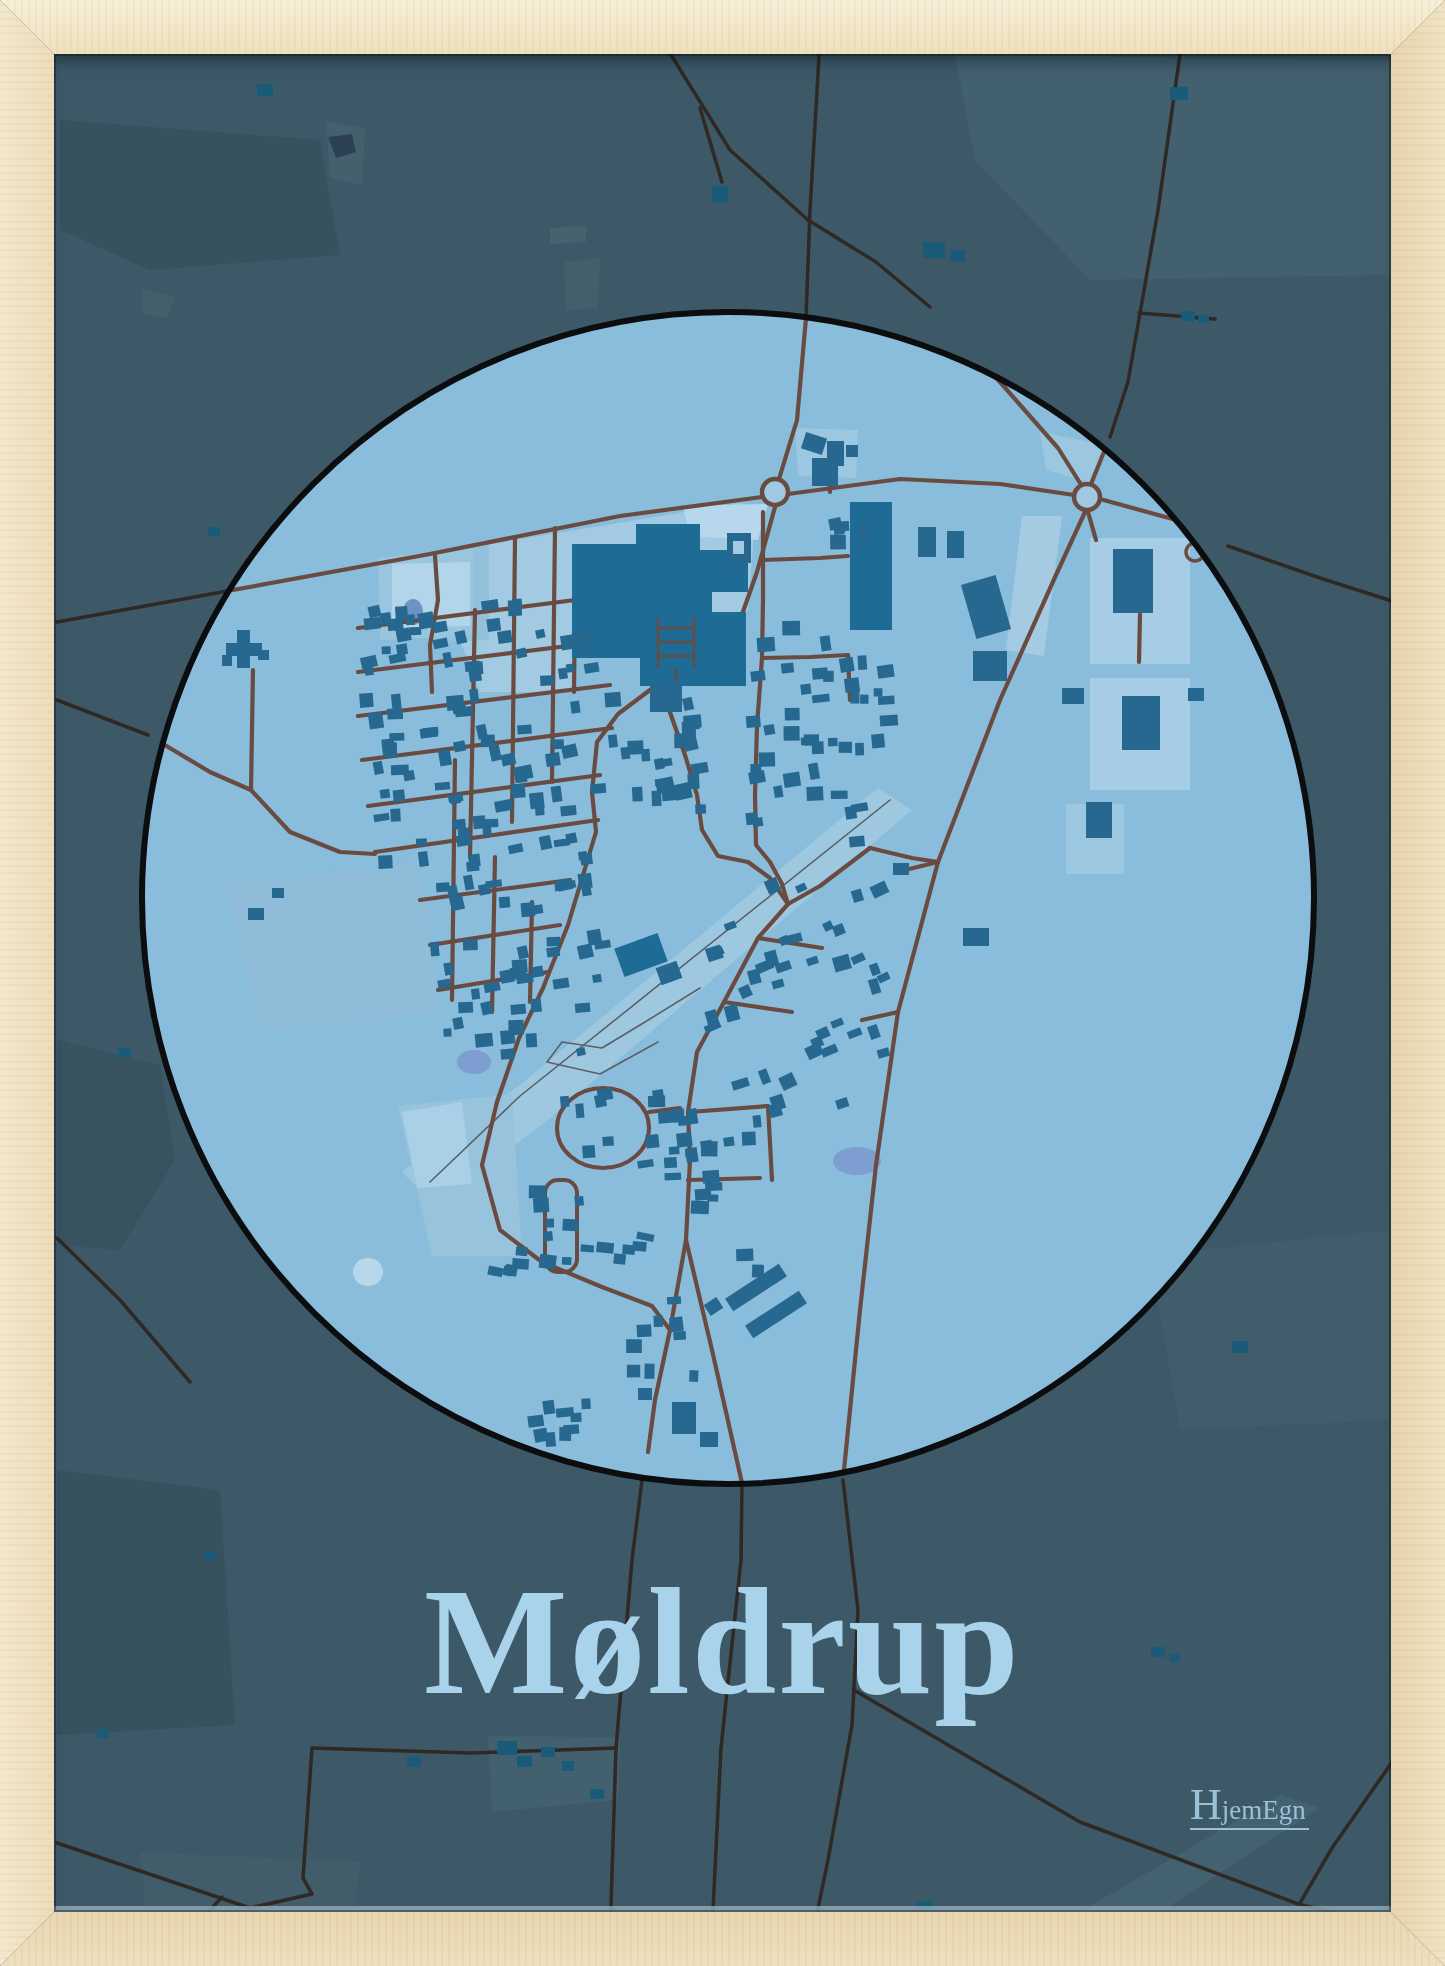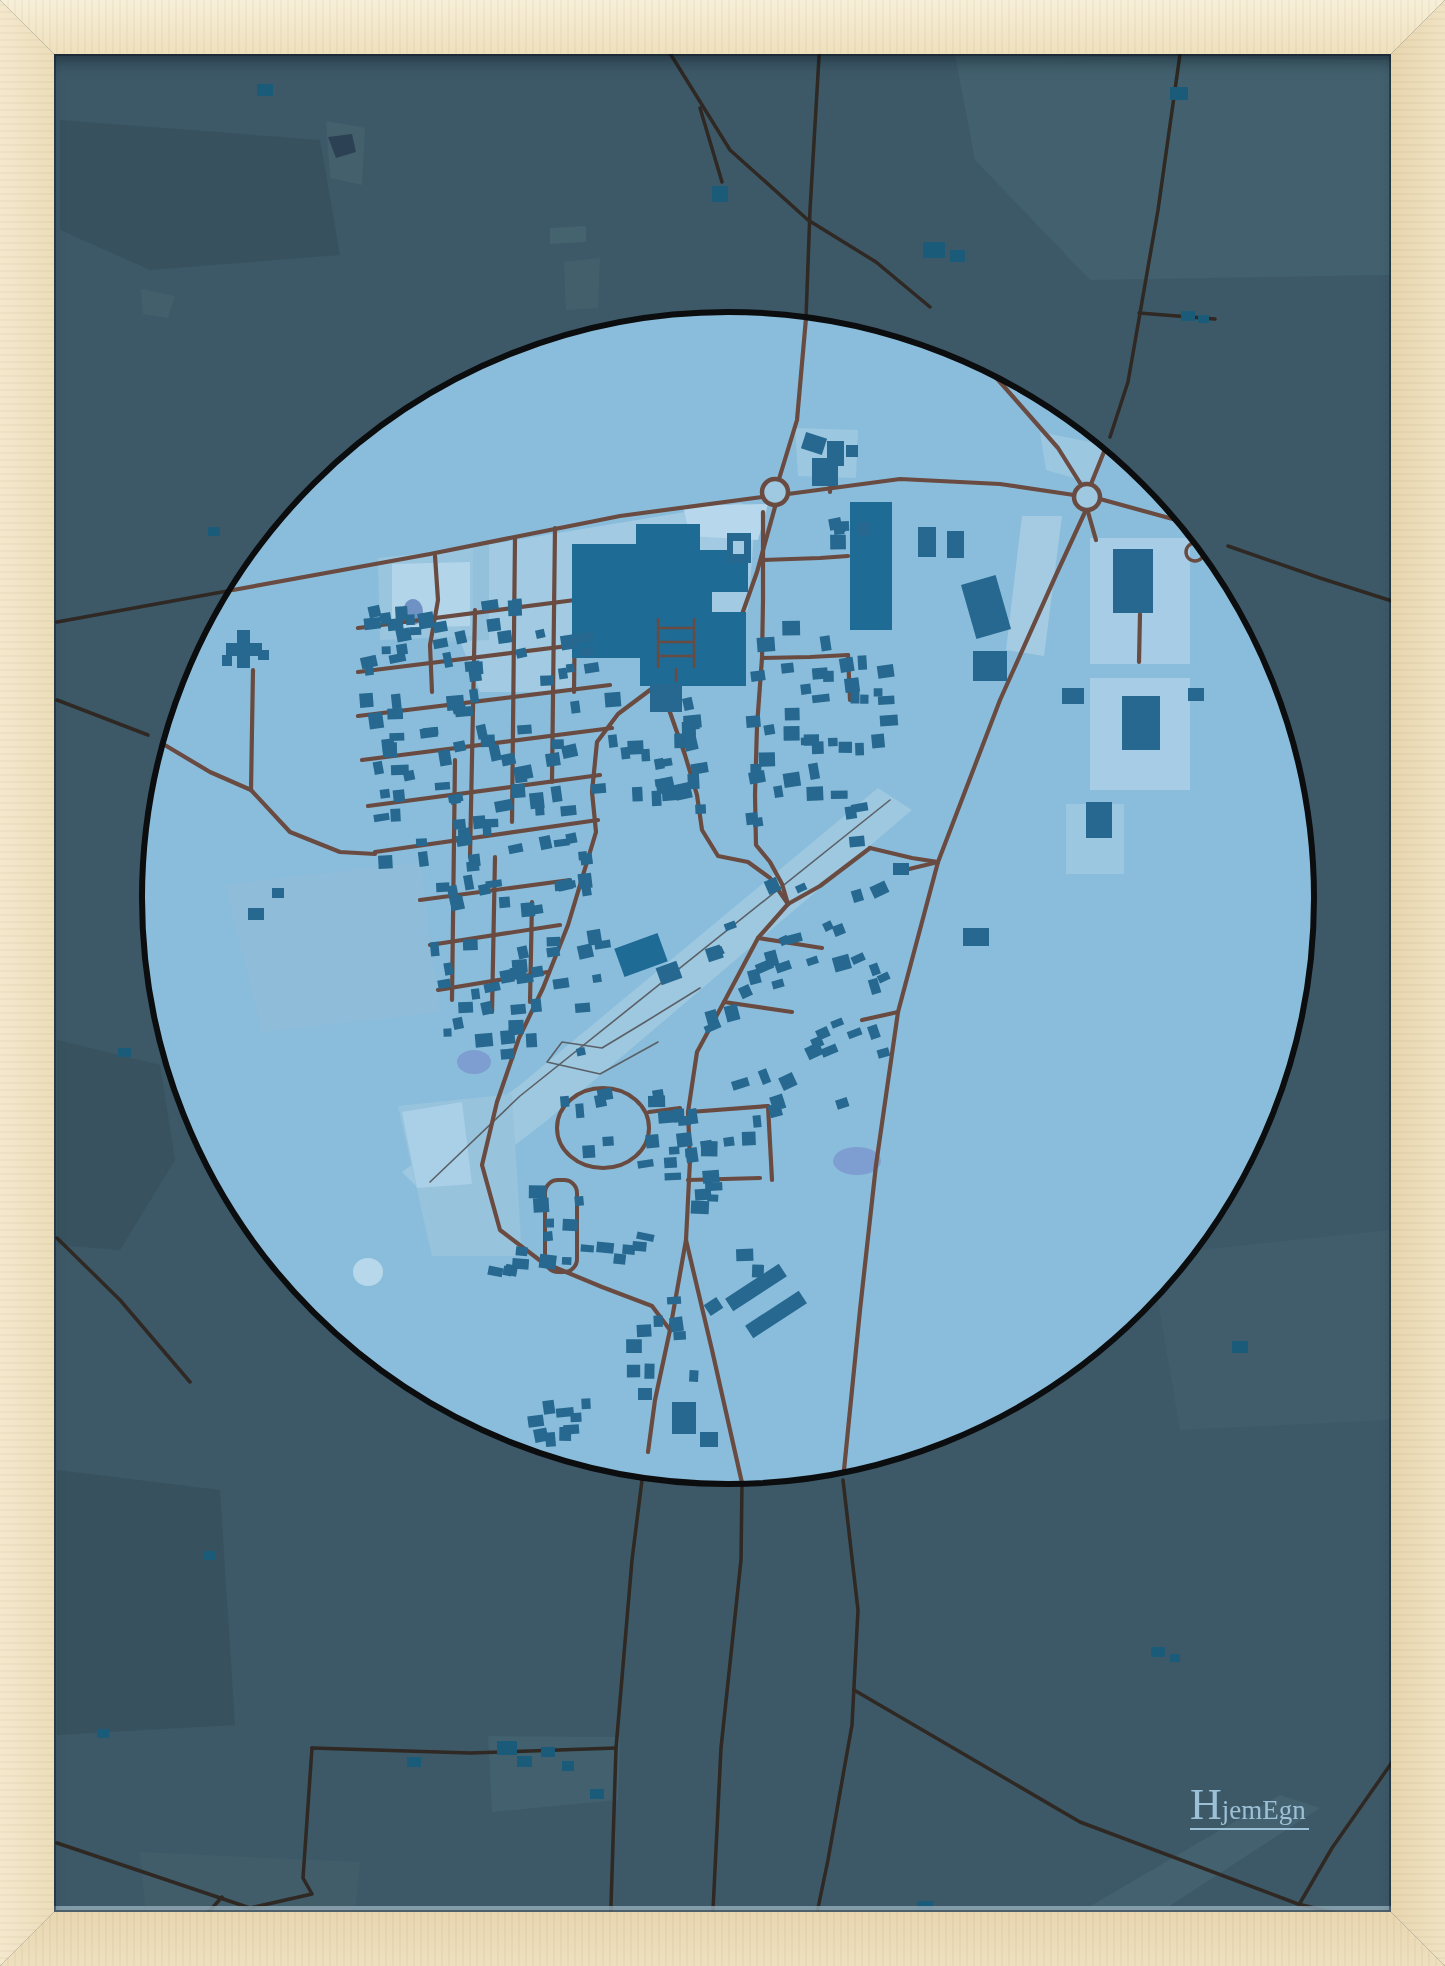--- a/index.html
+++ b/index.html
@@ -548,20 +548,21 @@
               <rect x="829.1168949636631" y="518.1437877956778" width="12.259221502579749" height="11.600052263587713" fill="#26688f" transform="rotate(-10.75749245006591 835.246505714953 523.9438139274716)"></rect>
               <rect x="835.6807564781047" y="522.1782652307302" width="9.788731494452804" height="9.650801036739722" fill="#26688f" transform="rotate(0.12656805478036404 840.5751222253311 527.0036657491)"></rect>
               <rect x="834.0410580439493" y="521.2916451431811" width="15.017972392495722" height="9.914383891737089" fill="#26688f" transform="rotate(-2.6198522252961993 841.5500442401972 526.2488370890496)"></rect>
               <rect x="833.8079069671221" y="522.778480483219" width="10.260751121211797" height="11.705184243386611" fill="#26688f" transform="rotate(-5.624529070220888 838.938282527728 528.6310726049123)"></rect>
               <rect x="857.9810491413809" y="521.8211943209171" width="12.312854139134288" height="14.734421328874305" fill="#26688f" transform="rotate(-0.7797591807320714 864.1374762109481 529.1884049853543)"></rect>
             </g>
           </g>
           <circle cx="728" cy="898" r="586" fill="none" stroke="#0b0d0e" stroke-width="6"></circle>
         </svg>
       </div>
+    <div class="poster-title">Møldrup</div>
     <div class="brand-logo"><span class="logo-h">H</span><span class="logo-rest">jemEgn</span></div>
     <div class="poster-edge"></div>
   </div>
   <div class="frame-side frame-top"></div>
   <div class="frame-side frame-bottom"></div>
   <div class="frame-side frame-left"></div>
   <div class="frame-side frame-right"></div>
 </div>
 
 </body></html>

